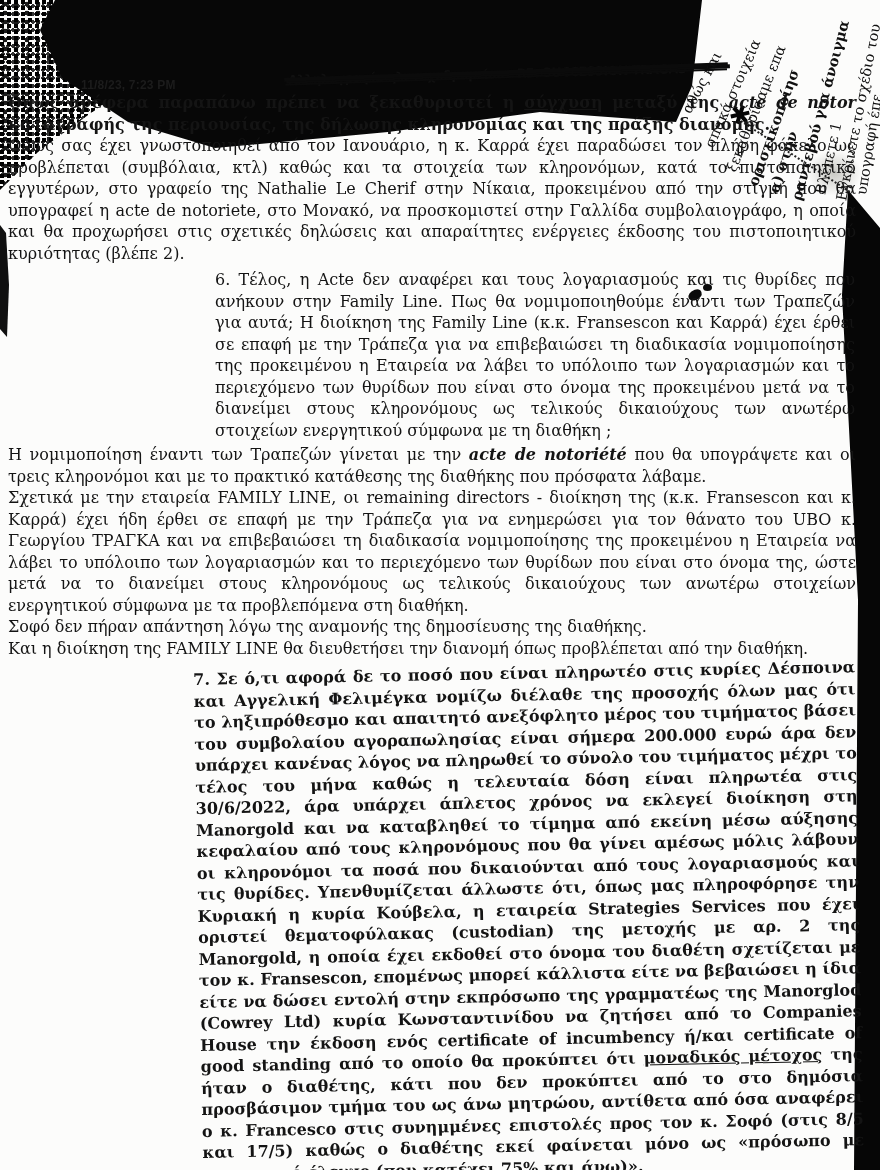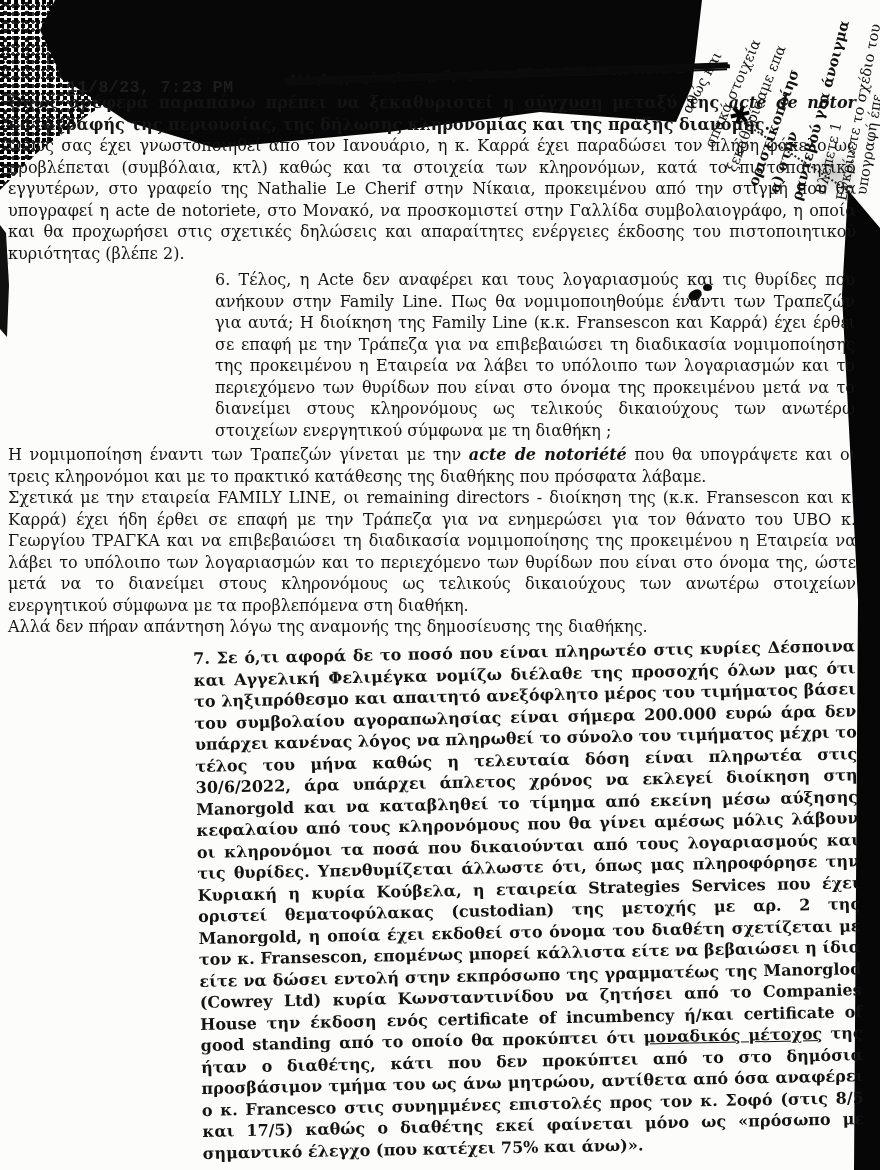--- a/index.html
+++ b/index.html
@@ -40,23 +40,23 @@
     background:radial-gradient(ellipse at 50% 50%,#c9c9c4 0%,transparent 70%);
   }
   .ink-star{
     position:absolute;left:729px;top:100px;font-size:26px;color:#050505;
     transform:rotate(18deg);font-family:"DejaVu Sans",sans-serif;
   }
   .ink-blob-a{position:absolute;left:688px;top:290px;width:14px;height:10px;background:#0a0a0a;border-radius:60% 40% 55% 45%;transform:rotate(-20deg);}
   .ink-blob-b{position:absolute;left:703px;top:284px;width:9px;height:7px;background:#0a0a0a;border-radius:50%;}
   
   .timestamp{
-    position:absolute;left:67px;top:78px;
-    font-family:Liberation Mono, monospace;
-    font-size:17px;font-weight:bold;color:#1c1c1c;letter-spacing:.2px;
+    position:absolute;left:81px;top:78px;
+    font-family:Liberation Sans, sans-serif;
+    font-size:12px;font-weight:bold;color:#1c1c1c;letter-spacing:.2px;
   }
   .struck-line{
     position:absolute;left:288px;top:66px;width:440px;
     font-family:"DejaVu Sans","Liberation Sans",sans-serif;
     font-size:12.5px;font-weight:bold;color:#101010;
     transform:rotate(-1.6deg);white-space:nowrap;letter-spacing:-.4px;
   }
   .struck-line .scribble{
     position:absolute;left:-4px;top:4px;width:101%;height:4px;background:#0b0b0b;
     box-shadow:0 5px 0 -1px #0b0b0b,2px 2px 0 0 #0b0b0b;transform:rotate(-.4deg);
@@ -114,20 +114,21 @@
   <div class="body-col">
     <p class="bold">
       <span>Όπως ανέφερα παραπάνω πρέπει να ξεκαθυριστεί η </span><span class="ul">σύγχυση</span><span> μεταξύ της </span><span class="ital">acte de notor</span><span> καταγραφής της περιουσίας, της δήλωσης κληρονομίας και της πράξης διανομής.</span>
     </p>
     <p>Όπως σας έχει γνωστοποιηθεί από τον Ιανουάριο, η κ. Καρρά έχει παραδώσει τον πλήρη φάκελο ως προβλέπεται (συμβόλαια, κτλ) καθώς και τα στοιχεία των κληρονόμων, κατά το πιστοποιητικό εγγυτέρων, στο γραφείο της Nathalie Le Cherif στην Νίκαια, προκειμένου από την στιγμή που θα υπογραφεί η acte de notoriete, στο Μονακό, να προσκομιστεί στην Γαλλίδα συμβολαιογράφο, η οποία και θα προχωρήσει στις σχετικές δηλώσεις και απαραίτητες ενέργειες έκδοσης του πιστοποιητικού κυριότητας (βλέπε 2).</p>
     <p class="quote6">6. Τέλος, η Acte δεν αναφέρει και τους λογαριασμούς και τις θυρίδες που ανήκουν στην Family Line. Πως θα νομιμοποιηθούμε έναντι των Τραπεζών για αυτά; Η διοίκηση της Family Line (κ.κ. Fransescon και Καρρά) έχει έρθει σε επαφή με την Τράπεζα για να επιβεβαιώσει τη διαδικασία νομιμοποίησης της προκειμένου η Εταιρεία να λάβει το υπόλοιπο των λογαριασμών και το περιεχόμενο των θυρίδων που είναι στο όνομα της προκειμένου μετά να το διανείμει στους κληρονόμους ως τελικούς δικαιούχους των ανωτέρω στοιχείων ενεργητικού σύμφωνα με τη διαθήκη ;</p>
     <p>
       <span>Η νομιμοποίηση έναντι των Τραπεζών γίνεται με την </span><span class="ital bold">acte de notoriété</span><span> που θα υπογράψετε και οι τρεις κληρονόμοι και με το πρακτικό κατάθεσης της διαθήκης που πρόσφατα λάβαμε.</span>
     </p>
     <p>Σχετικά με την εταιρεία FAMILY LINE, οι remaining directors - διοίκηση της (κ.κ. Fransescon και κ. Καρρά) έχει ήδη έρθει σε επαφή με την Τράπεζα για να ενημερώσει για τον θάνατο του UBO κ. Γεωργίου ΤΡΑΓΚΑ και να επιβεβαιώσει τη διαδικασία νομιμοποίησης της προκειμένου η Εταιρεία να λάβει το υπόλοιπο των λογαριασμών και το περιεχόμενο των θυρίδων που είναι στο όνομα της, ώστε μετά να το διανείμει στους κληρονόμους ως τελικούς δικαιούχους των ανωτέρω στοιχείων ενεργητικού σύμφωνα με τα προβλεπόμενα στη διαθήκη.</p>
-    <p>Αλλά δεν πήραν απάντηση λόγω της αναμονής της δημοσίευσης της διαθήκης.</p>
+    <p>Σοφό δεν πήραν απάντηση λόγω της αναμονής της δημοσίευσης της διαθήκης.</p>
+    <p>Και η διοίκηση της FAMILY LINE θα διευθετήσει την διανομή όπως προβλέπεται από την διαθήκη.</p>
     <p class="quote7">
       <span>7. Σε ό,τι αφορά δε το ποσό που είναι πληρωτέο στις κυρίες Δέσποινα και Αγγελική Φελιμέγκα νομίζω διέλαθε της προσοχής όλων μας ότι το ληξιπρόθεσμο και απαιτητό ανεξόφλητο μέρος του τιμήματος βάσει του συμβολαίου αγοραπωλησίας είναι σήμερα 200.000 ευρώ άρα δεν υπάρχει κανένας λόγος να πληρωθεί το σύνολο του τιμήματος μέχρι το τέλος του μήνα καθώς η τελευταία δόση είναι πληρωτέα στις 30/6/2022, άρα υπάρχει άπλετος χρόνος να εκλεγεί διοίκηση στη Manorgold και να καταβληθεί το τίμημα από εκείνη μέσω αύξησης κεφαλαίου από τους κληρονόμους που θα γίνει αμέσως μόλις λάβουν οι κληρονόμοι τα ποσά που δικαιούνται από τους λογαριασμούς και τις θυρίδες. Υπενθυμίζεται άλλωστε ότι, όπως μας πληροφόρησε την Κυριακή η κυρία Κούβελα, η εταιρεία Strategies Services που έχει οριστεί θεματοφύλακας (custodian) της μετοχής με αρ. 2 της Manorgold, η οποία έχει εκδοθεί στο όνομα του διαθέτη σχετίζεται με τον κ. Fransescon, επομένως μπορεί κάλλιστα είτε να βεβαιώσει η ίδια είτε να δώσει εντολή στην εκπρόσωπο της γραμματέως της Manorglod (Cowrey Ltd) κυρία Κωνσταντινίδου να ζητήσει από το Companies House την έκδοση ενός certificate of incumbency ή/και certificate of good standing από το οποίο θα προκύπτει ότι </span><span class="ul">μοναδικός μέτοχος</span><span> της ήταν ο διαθέτης, κάτι που δεν προκύπτει από το στο δημόσια προσβάσιμον τμήμα του ως άνω μητρώου, αντίθετα από όσα αναφέρει ο κ. Francesco στις συνημμένες επιστολές προς τον κ. Σοφό (στις 8/5 και 17/5) καθώς ο διαθέτης εκεί φαίνεται μόνο ως «πρόσωπο με σημαντικό έλεγχο (που κατέχει 75% και άνω)».</span>
     </p>
 
   </div>
 
 </div>
 
 </body></html>

